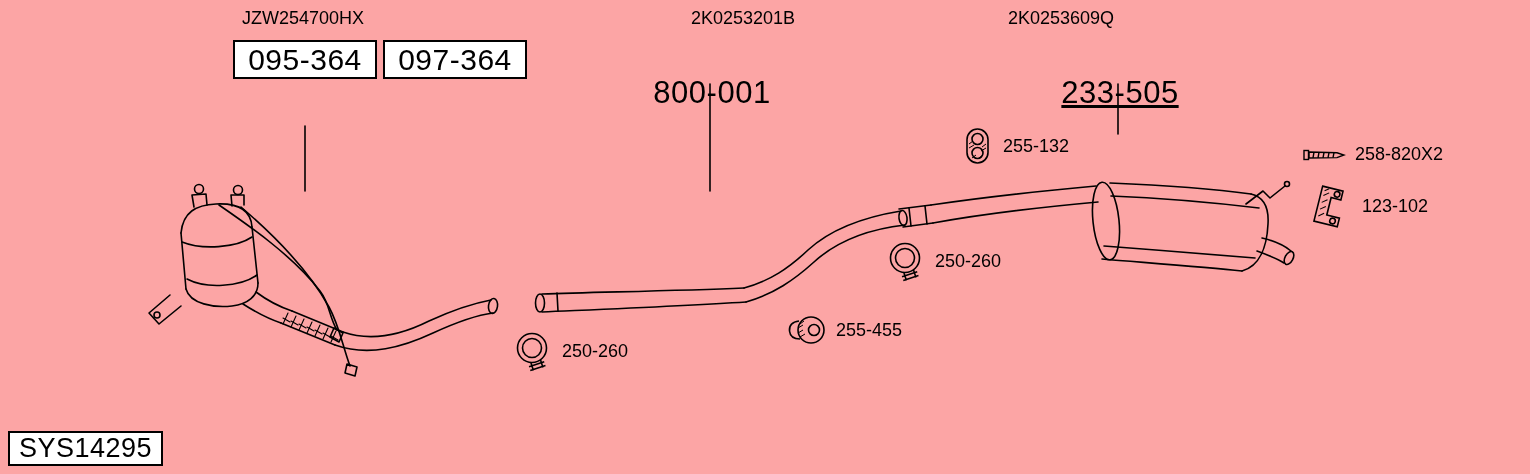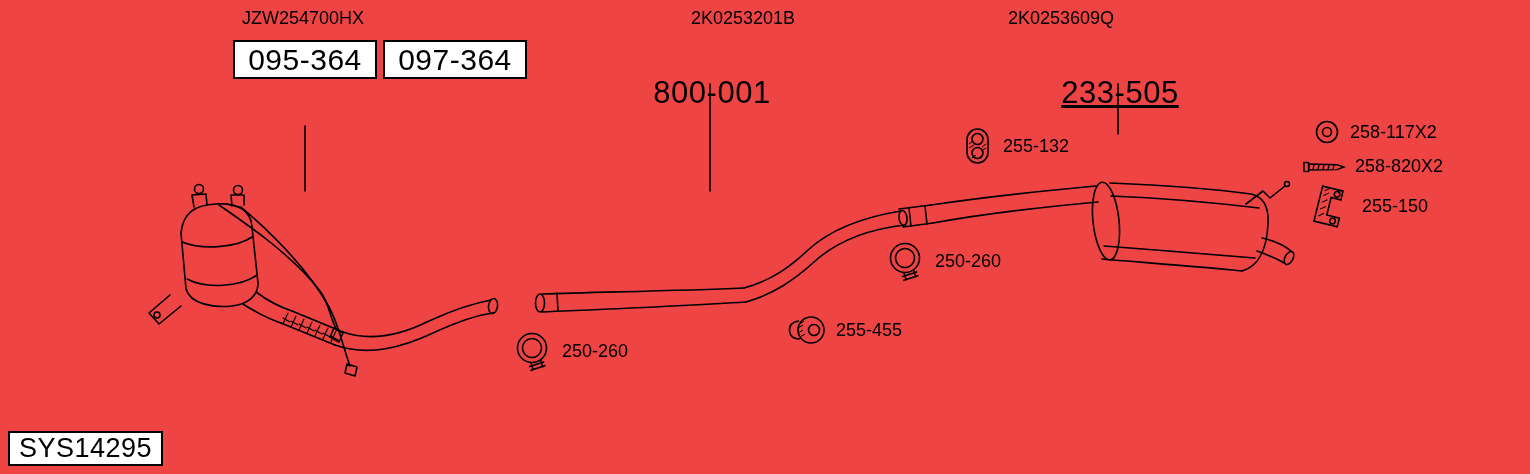--- a/index.html
+++ b/index.html
@@ -1,17 +1,17 @@
 <!DOCTYPE html>
 <html><head>
 <meta charset="utf-8">
 <style>
   html,body { margin:0; padding:0; background:#ffffff; }
   .canvas {
-    position:relative; width:1530px; height:474px; background:#ef4444;
+    position:relative; width:1530px; height:474px; background:#fca5a5;
     overflow:hidden; font-family:"Liberation Sans", sans-serif; color:#000;
   }
   .art { position:absolute; left:0; top:0; }
   .ref-code {
     position:absolute; transform:translateX(-50%);
     font-size:18px; white-space:nowrap;
   }
   .big-label {
     position:absolute; transform:translateX(-50%);
     font-size:31px; white-space:nowrap; letter-spacing:0.5px;margin-top:32px;
@@ -165,31 +165,22 @@
         <circle cx="27" cy="18" r="5.5"></circle>
         <path d="M12 9 C5 10 2 14 2.5 19 C3 24 7 27 13 27"></path>
         <g stroke-width="1">
             <path d="M13 12 L17 9 M11 16 L16 13 M11 21 L16 18 M13 25 L18 22"></path>
           </g>
       </g>
     </svg>
     <span class="label">255-455</span>
   </div>
 
-  <div class="callout" style="left:1313px; top:118px;">
-    <svg class="icon-svg" width="28" height="28" viewBox="0 0 28 28">
-      <g fill="none" stroke="#000" stroke-width="1.6">
-        <circle cx="14" cy="14" r="10.5"></circle>
-        <circle cx="14" cy="14" r="4.5"></circle>
-      </g>
-    </svg>
-    <span class="label">258-117X2</span>
-  </div>
-
-  <div class="callout" style="left:1302px; top:156px;justify-content:center;">
+
+  <div class="callout" style="left:1302px; top:144px;justify-content:center;">
     <svg class="icon-svg" width="44" height="16" viewBox="0 0 44 16">
       <g fill="none" stroke="#000" stroke-width="1.4">
         <rect x="2" y="3.5" width="4.5" height="9"></rect>
         <path d="M7 5 L35 5.8 L42 8 L35 10.6 L7 11 Z"></path>
         <path d="M12 5.2 L11 10.9 M17 5.3 L16 10.9 M22 5.5 L21 10.8 M27 5.6 L26 10.8 M32 5.7 L31 10.7"></path>
       </g>
     </svg>
     <span class="label">258-820X2</span>
   </div>
 
@@ -197,18 +188,18 @@
     <svg class="icon-svg" width="50" height="44" viewBox="0 0 50 44">
       <g fill="none" stroke="#000" stroke-width="1.6" transform="rotate(14 25 22)">
         <path d="M15 4 L36 4 L36 13 L26 13 L26 31 L39 31 L39 40 L15 40 Z"></path>
         <circle cx="31" cy="8.5" r="2.8"></circle>
         <circle cx="33" cy="35.5" r="2.8"></circle>
         <g stroke-width="1">
             <path d="M18 8 L22 5 M18 13 L23 9 M18 20 L23 16 M18 27 L23 23 M18 34 L23 30"></path>
           </g>
       </g>
     </svg>
-    <span class="label">255-150</span>
+    <span class="label">123-102</span>
   </div>
 
   <div class="sys-box">SYS14295</div>
 
 </div>
 
 </body></html>

